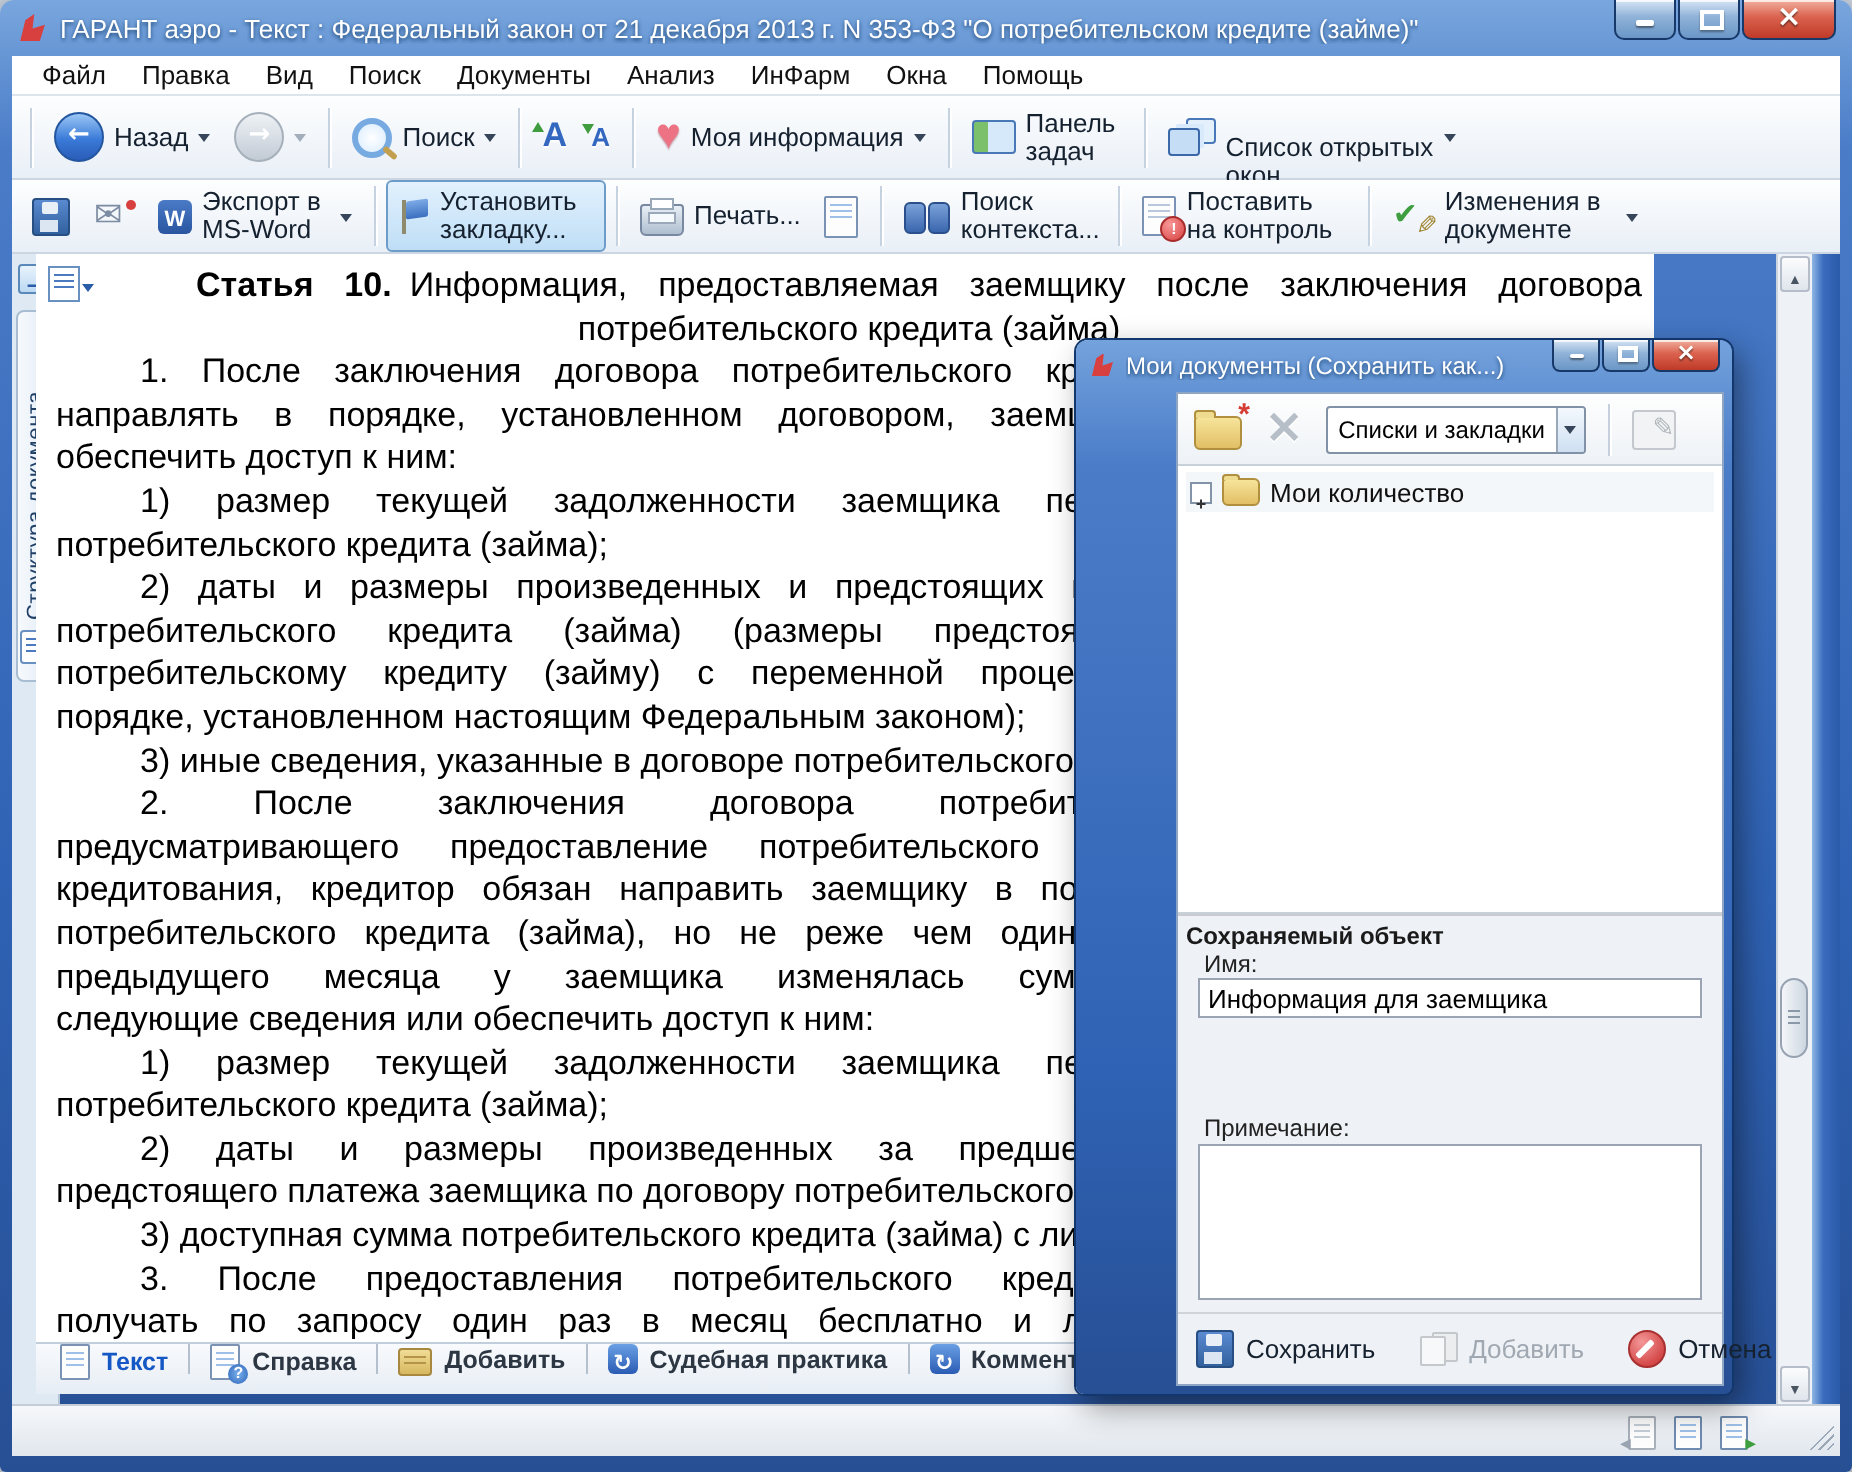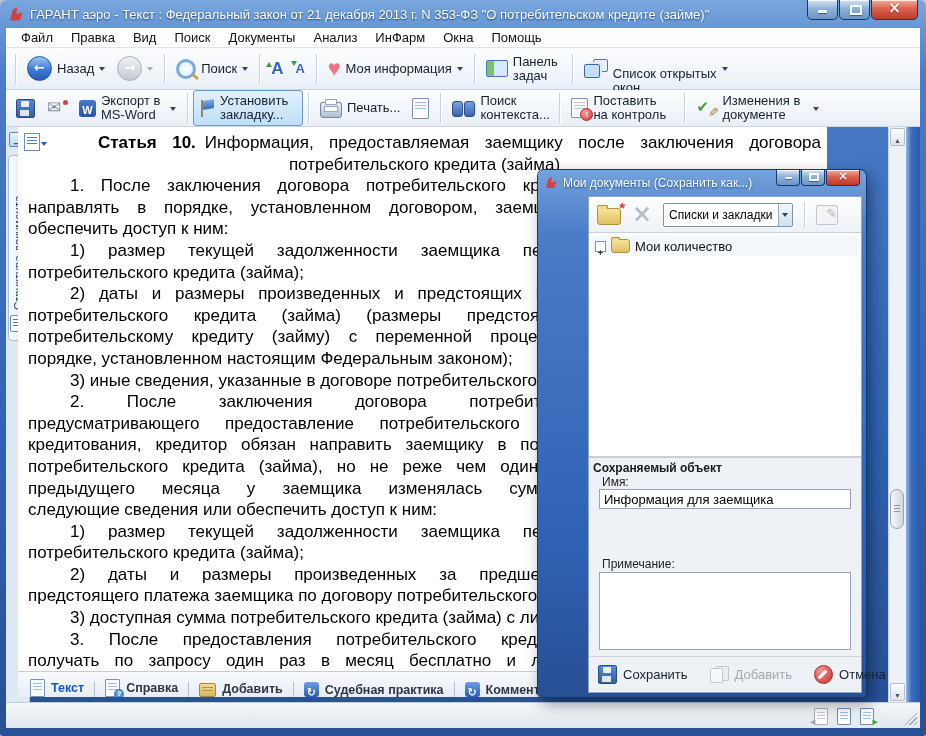--- a/index.html
+++ b/index.html
@@ -122,21 +122,21 @@
   .docinfo-wrap{position:absolute;left:6px;top:6px;}
   .doctext{position:absolute;left:0;right:0;top:0;bottom:26px;padding:5px 6px 0 10px;overflow:hidden;color:#000;font-size:17px;line-height:21.6px;}
   .dl{white-space:normal;}
   .dl.j{text-align:justify;text-align-last:justify;-moz-text-align-last:justify;}
   .dl.l{text-align:left;}
   .dl.ind{text-indent:42px;}
   .dl.hd1{text-align:justify;text-align-last:justify;text-indent:70px;}
   .dl.hd2{text-align:center;}
   .b{font-weight:bold;}
   .hrest{margin-left:9px;}
-  .tabbar{position:absolute;left:0;right:0;bottom:0;height:26px;background:linear-gradient(#f8fafc,#e7edf5);border-top:1px solid #c2cedc;display:flex;align-items:flex-end;padding-left:12px;box-sizing:border-box;gap:10px;}
+  .tabbar{position:absolute;left:0;right:0;bottom:0;height:26px;background:linear-gradient(#f8fafc,#e7edf5);border-top:1px solid #c2cedc;display:flex;align-items:flex-start;padding-left:12px;box-sizing:border-box;gap:10px;}
   .vt{display:flex;align-items:center;gap:6px;cursor:pointer;}
   .vtl{font-size:12.5px;font-weight:bold;color:#2c3743;}
   .vt.active .vtl{color:#1557c4;}
   .tsep{width:1px;height:15px;background:#b4c0ce;}
   
   .vscroll{position:absolute;left:888px;top:127px;width:18px;height:575px;background:#eef1f5;border-left:1px solid #cbd3dd;box-sizing:border-box;}
   .sarr{position:absolute;left:1px;right:1px;height:16px;background:linear-gradient(#fbfcfd,#dfe5ec);border:1px solid #b4bdc9;border-radius:2px;text-align:center;color:#4a5564;}
   .sarr::before{font-size:7px;line-height:15px;}
   .sarr.up{top:1px;} .sarr.up::before{content:"▲";}
   .sarr.dn{bottom:1px;} .sarr.dn::before{content:"▼";}

